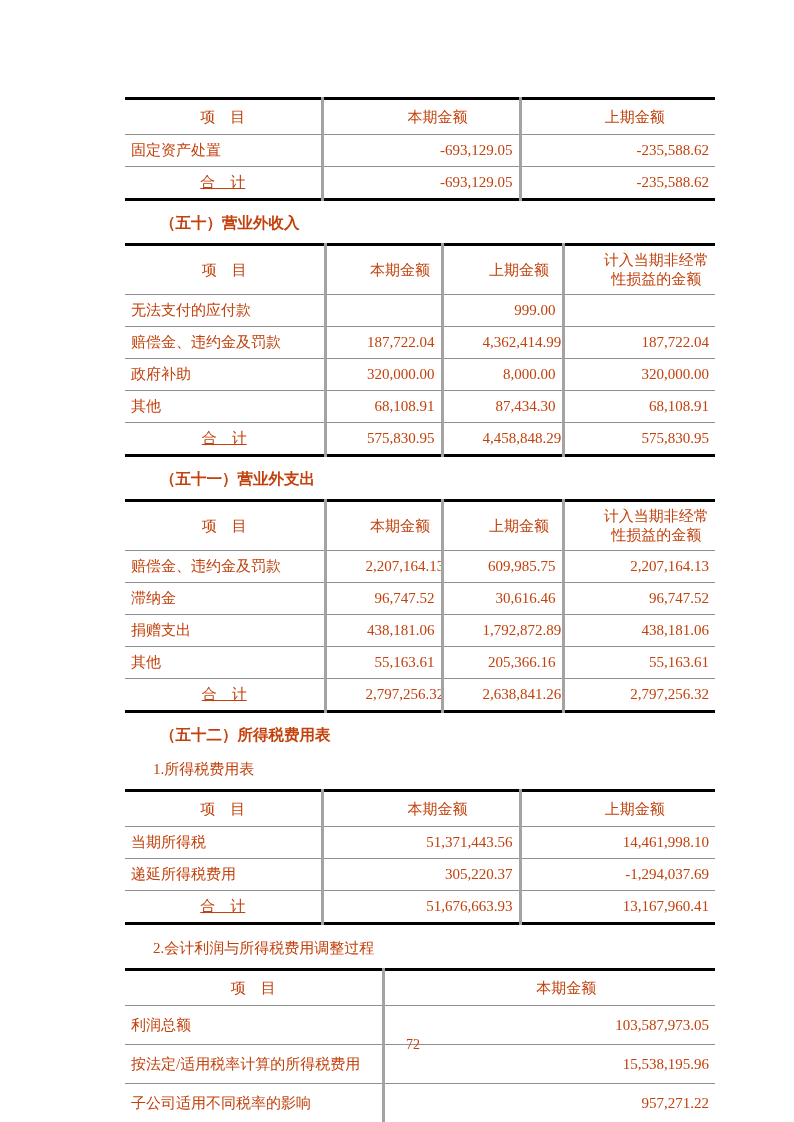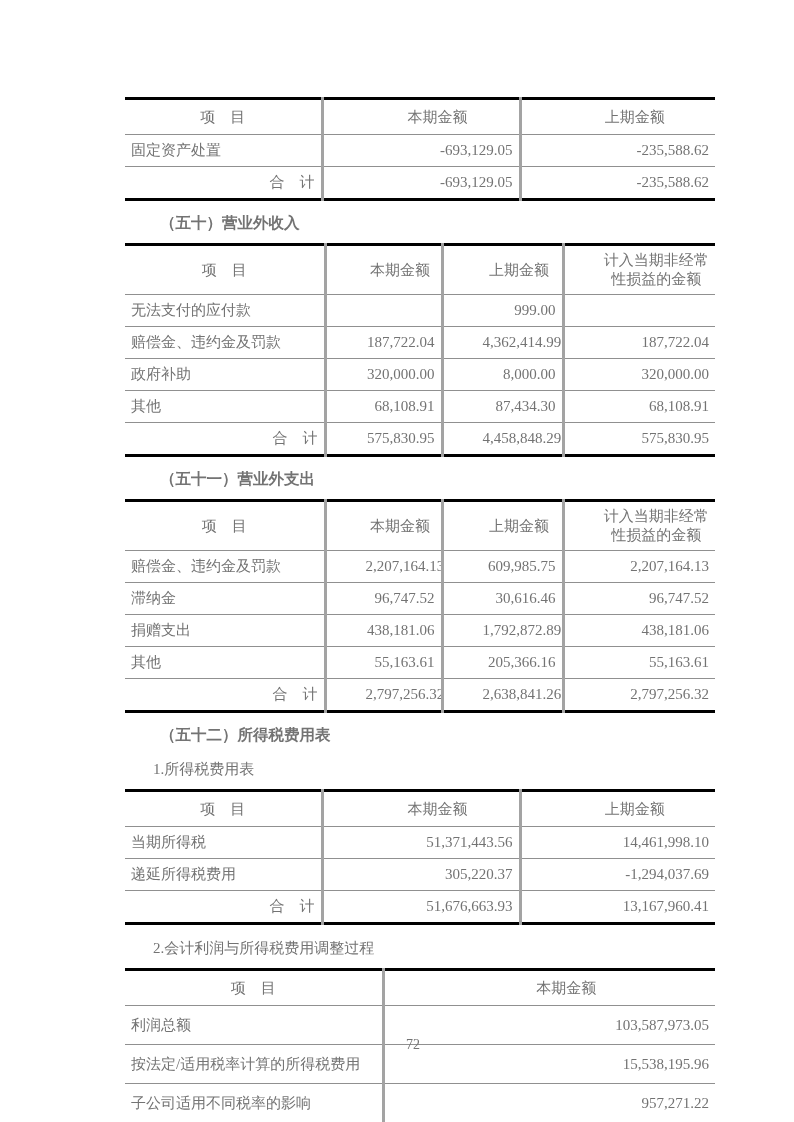--- a/index.html
+++ b/index.html
@@ -2,21 +2,21 @@
 <html><head>
 <meta charset="utf-8">
 <style>
   html, body { margin: 0; padding: 0; background: #ffffff; }
   .page {
     position: relative;
     width: 794px;
     height: 1122px;
     background: #ffffff;
     font-family: "Liberation Serif", "DejaVu Serif", serif;
-    color: #737373;
+    color: #c2410c;
     overflow: hidden;
   }
   .content {
     position: absolute;
     left: 125px;
     top: 97px;
     width: 590px;
   }
   table.fin {
     width: 590px;
@@ -37,21 +37,21 @@
     height: 30px;
   }
   table.fin.tall-head th { height: 44px; line-height: 1.25; }
   table.fin td { height: 27px; }
   table.fin.tall-rows td { height: 34px; }
   table.fin thead th { border-bottom: 1px solid #909090; }
   table.fin tbody tr + tr td { border-top: 1px solid #909090; }
   table.fin th + th, table.fin td + td { border-left: 3px solid #a3a3a3; padding-left: 39px; }
   td.label { text-align: left; padding-left: 8px; margin-left: 46px; }
   td.num { text-align: right; padding-right: 10px; }
-  tr.total-row td.label { text-align: right; }
+  tr.total-row td.label { text-align: center; text-decoration: underline; }
   .sec-heading {
     font-size: 15.5px;
     font-weight: bold;
     margin: 12px 0 9px 35px;
   }
   .sub-heading {
     font-size: 15px;
     font-weight: normal;
     margin: 14px 0 10px 28px;
   }

